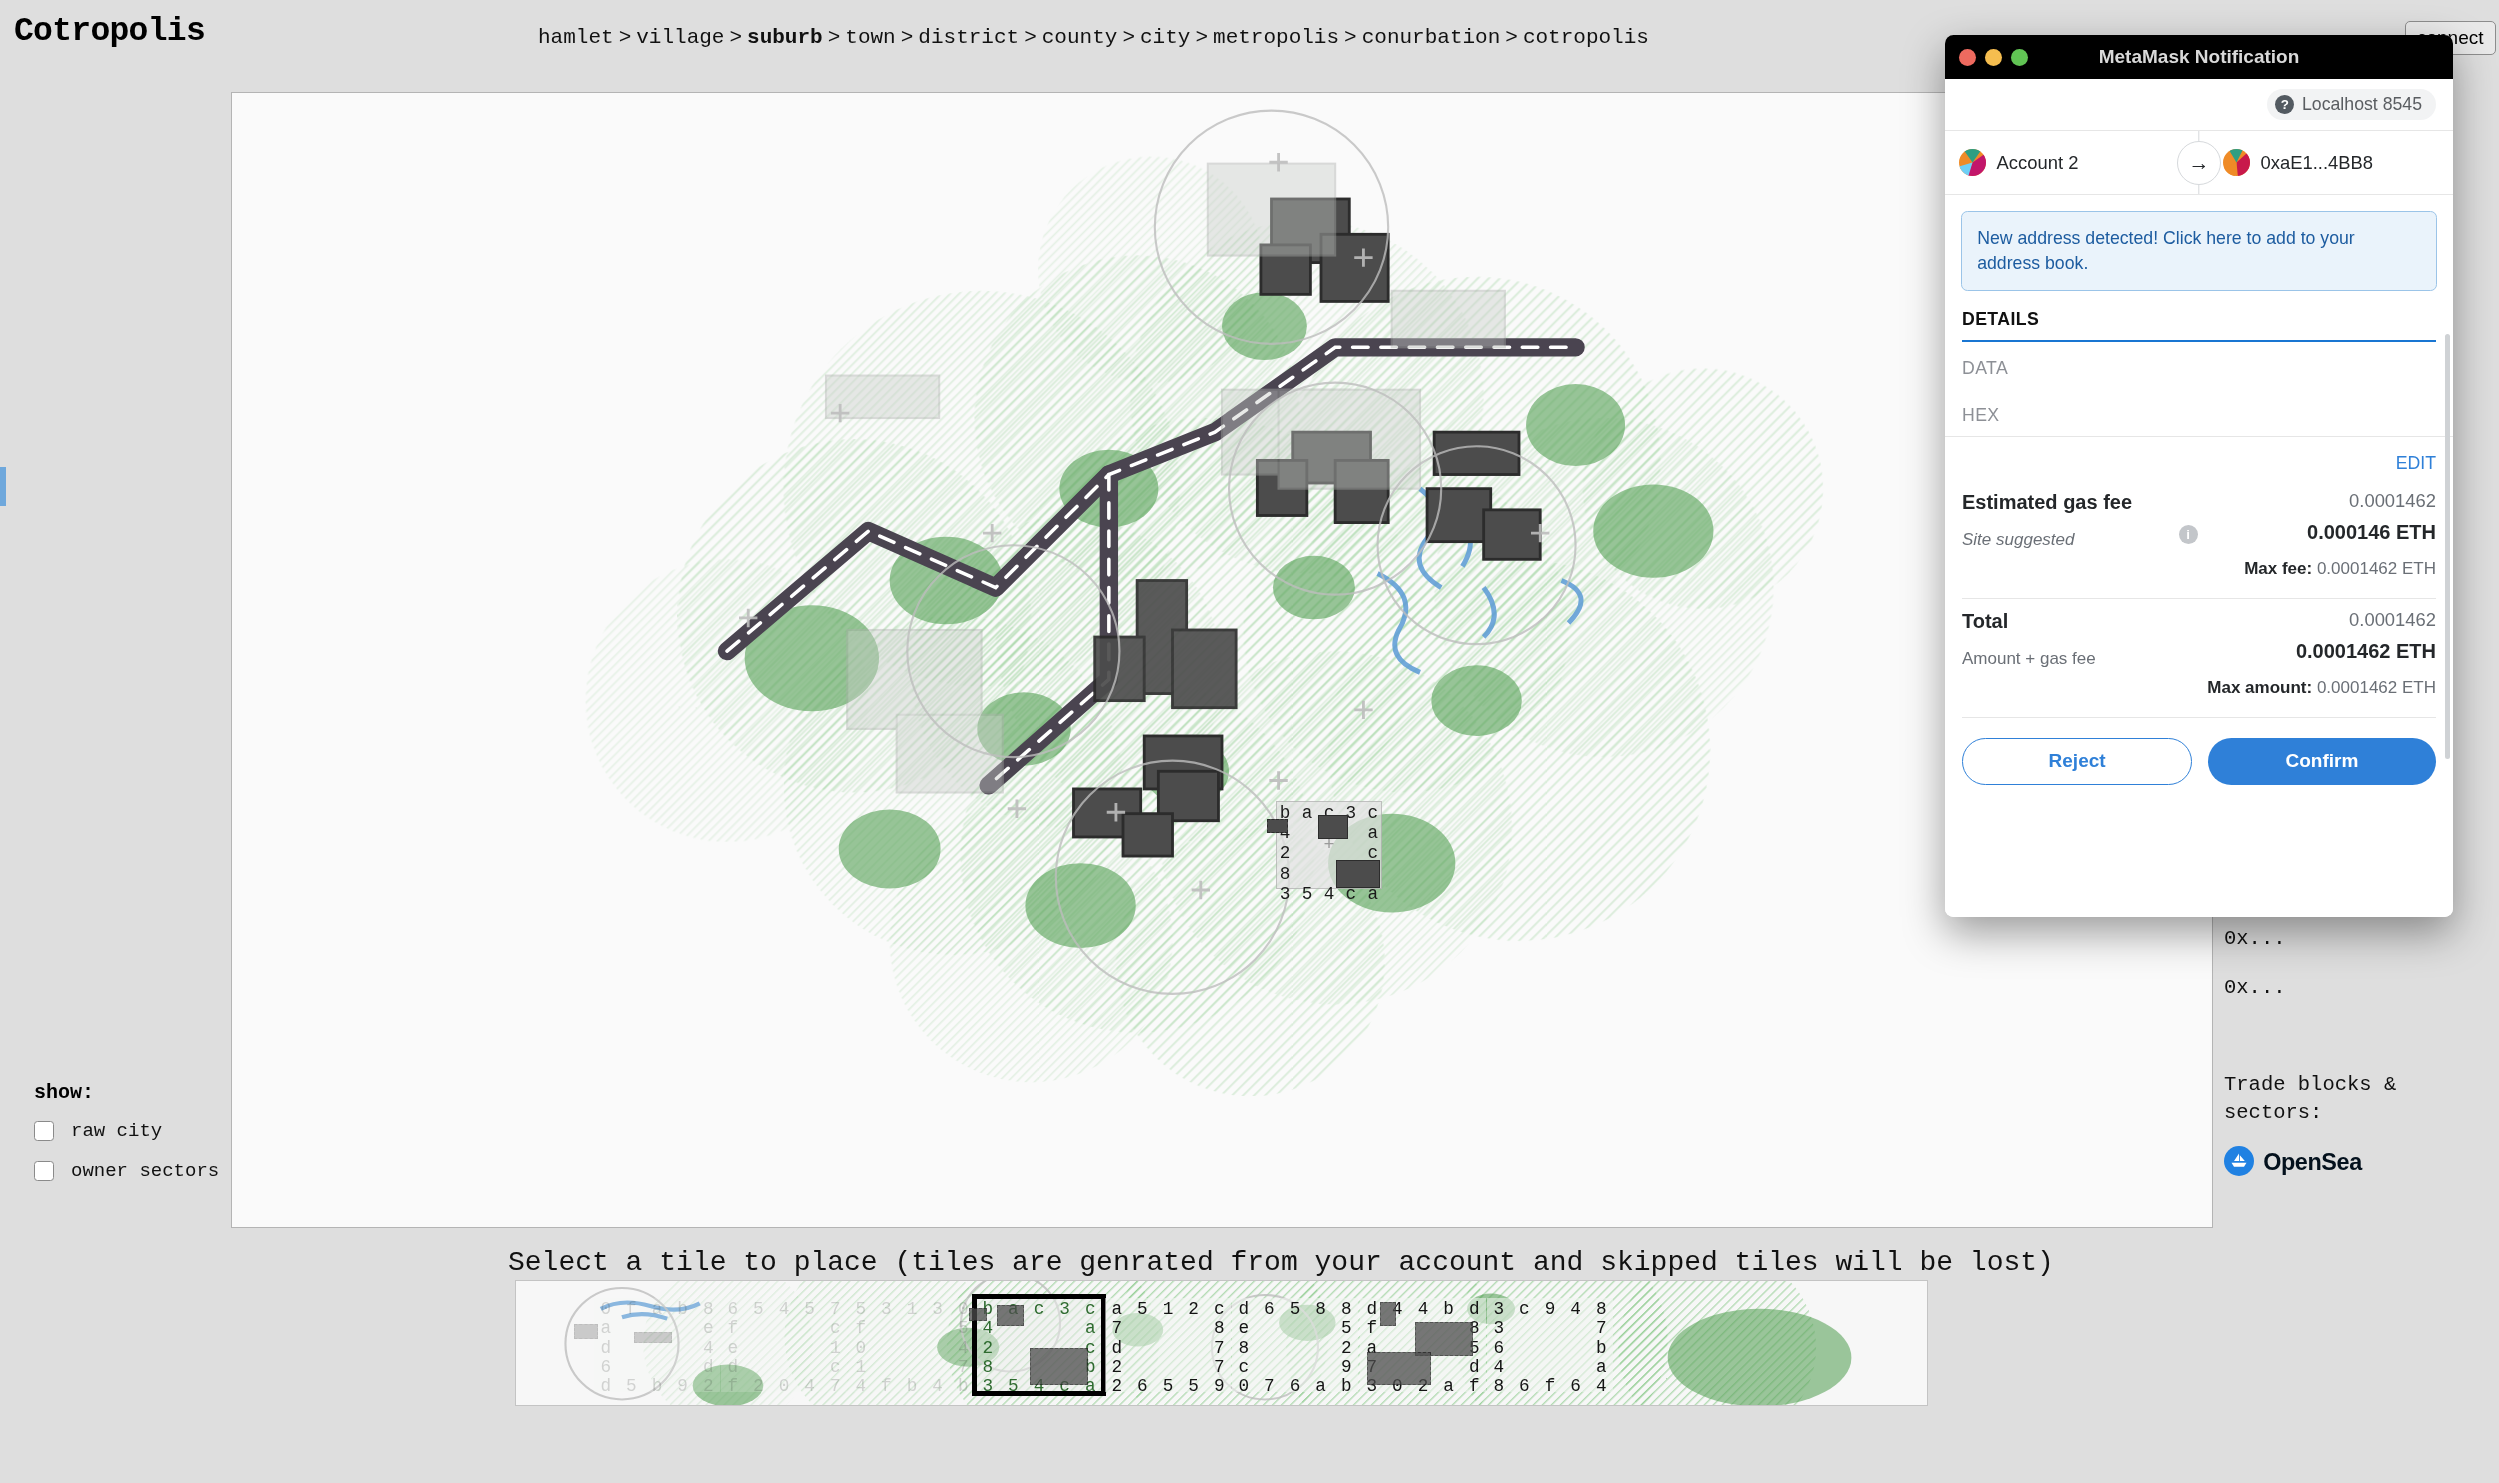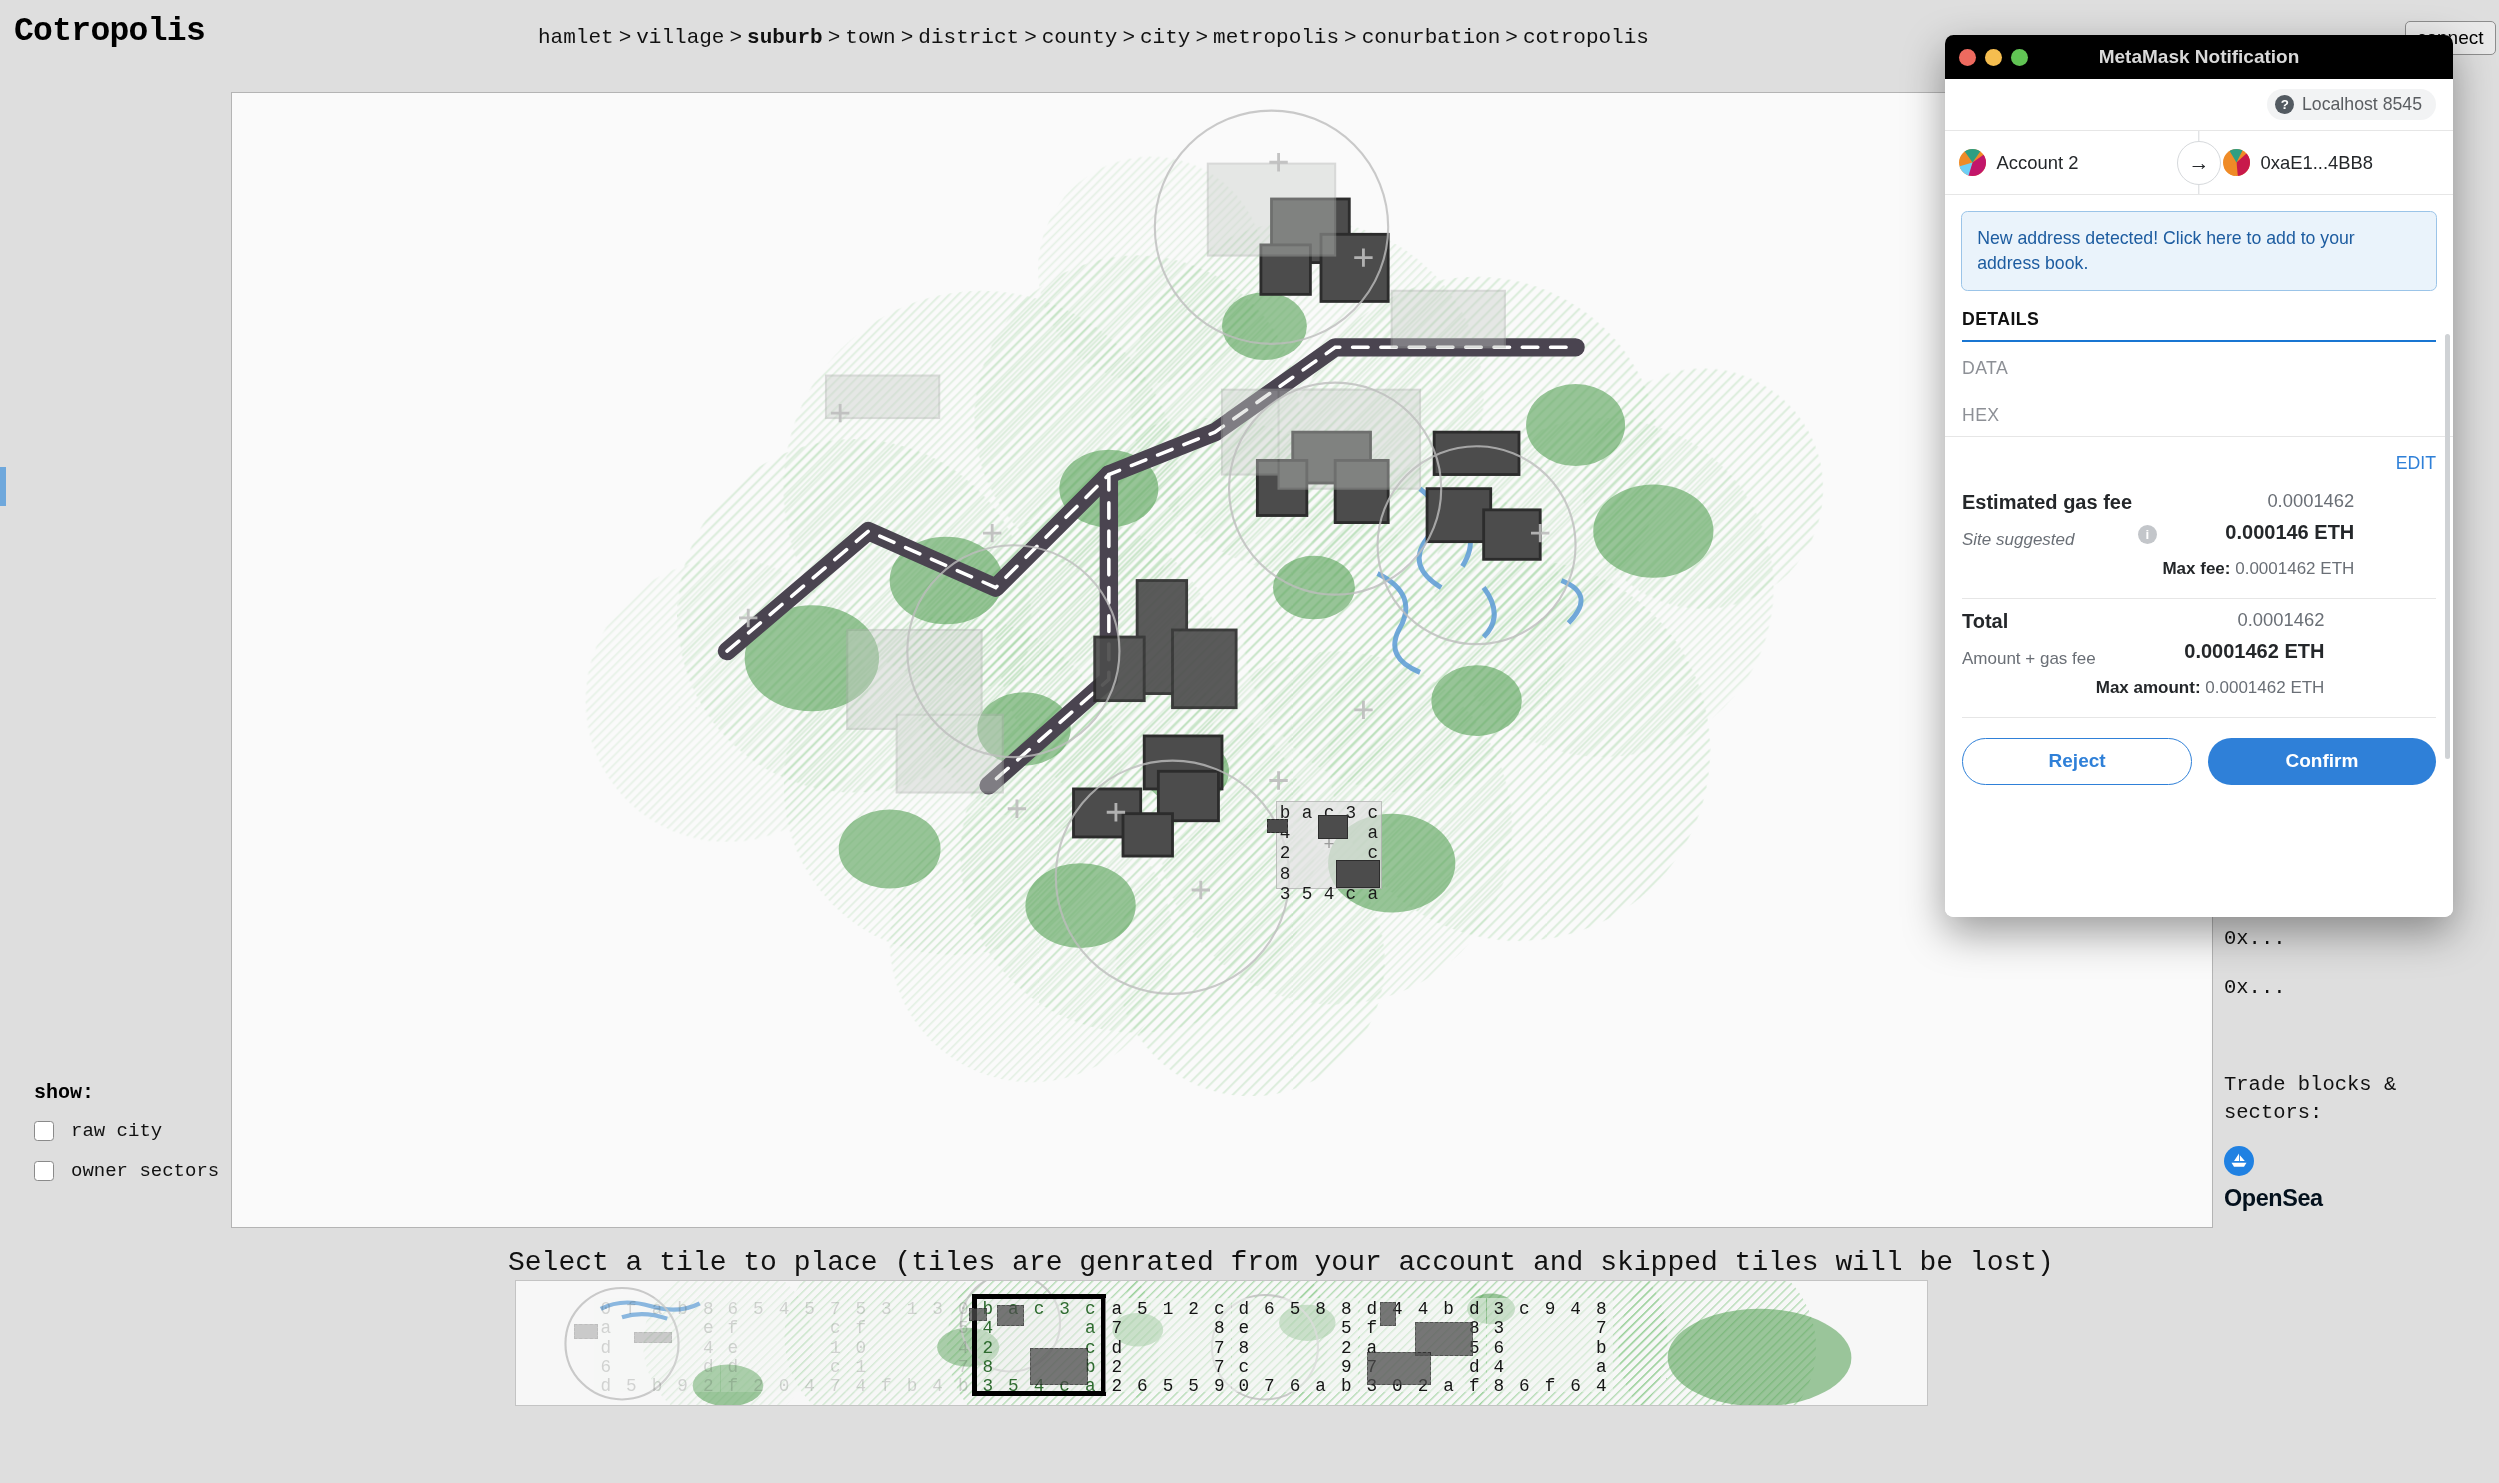--- a/index.html
+++ b/index.html
@@ -84,21 +84,21 @@
   .chk-text { font-size: 19px; color: #111; font-family: "Liberation Mono", monospace; }
 
   
   .right-side { position: absolute; left: 2224px; top: 927px; width: 269px; }
   .right-side .addr { font-size: 20.5px; color: #111; margin-bottom: 26px;
                       font-family: "Liberation Mono", monospace; }
   .right-side .trade-label {
     font-size: 20.5px; color: #111; line-height: 1.38; margin-top: 72px; margin-bottom: 18.4px;
     font-family: "Liberation Mono", monospace;
   }
-  .opensea { display: flex; align-items: flex-start; gap: 9.2px; cursor: pointer; flex-direction: column; }
+  .opensea { display: flex; align-items: flex-end; gap: 9.2px; cursor: pointer; }
   .opensea-mark {
     width: 30px; height: 30px; border-radius: 50%; background: #2081e2;
     display: flex; align-items: center; justify-content: center; flex: none;
   }
   .opensea-name { font-size: 23.4px; font-weight: bold; color: #04111d;
                   font-family: "Liberation Sans", sans-serif; letter-spacing: -0.4px; }
 
   
   .picker-hint {
     position: absolute; left: 508px; top: 1247px;
@@ -200,21 +200,21 @@
   }
 
   .mm-tabs { display: flex; gap: 16px; padding: 18.4px 17px 0 17px;
              border-bottom: 1.4px solid #e6e6e6; flex-direction: column; }
   .mm-tab { font-size: 17.7px; color: #8d9096; padding-bottom: 10px; cursor: pointer; letter-spacing: 0.4px; }
   .mm-tab.active { color: #111; font-weight: bold; border-bottom: 2.8px solid #1976d2; }
 
   .mm-detail { padding: 0 17px; }
   .mm-edit { text-align: right; font-size: 17.7px; color: #2f80d8; padding: 15.6px 0 5.7px 0; cursor: pointer; }
 
-  .mm-fee-row { display: flex; justify-content: flex-start; padding: 10px 0 18.4px 0;
+  .mm-fee-row { display: flex; justify-content: space-between; padding: 10px 0 18.4px 0;
                 border-bottom: 1.4px solid #e6e6e6; }
   .mm-fee-left { max-width: 177px; }
   .mm-fee-title { font-size: 20px; font-weight: bold; color: #24272a; line-height: 1.25; }
   .mm-fee-sub { font-size: 17px; color: #6a6f76; font-style: italic; margin-top: 15.6px; }
   .mm-fee-sub.plain { font-style: normal; }
   .mm-fee-right { text-align: right; }
   .mm-fee-approx { font-size: 18.4px; color: #6a6f76; }
   .mm-fee-main { font-size: 20px; font-weight: bold; color: #24272a; margin-top: 9.2px; }
   .mm-fee-max { font-size: 17px; color: #6a6f76; margin-top: 15.6px; }
   .mm-fee-max b { color: #24272a; }

